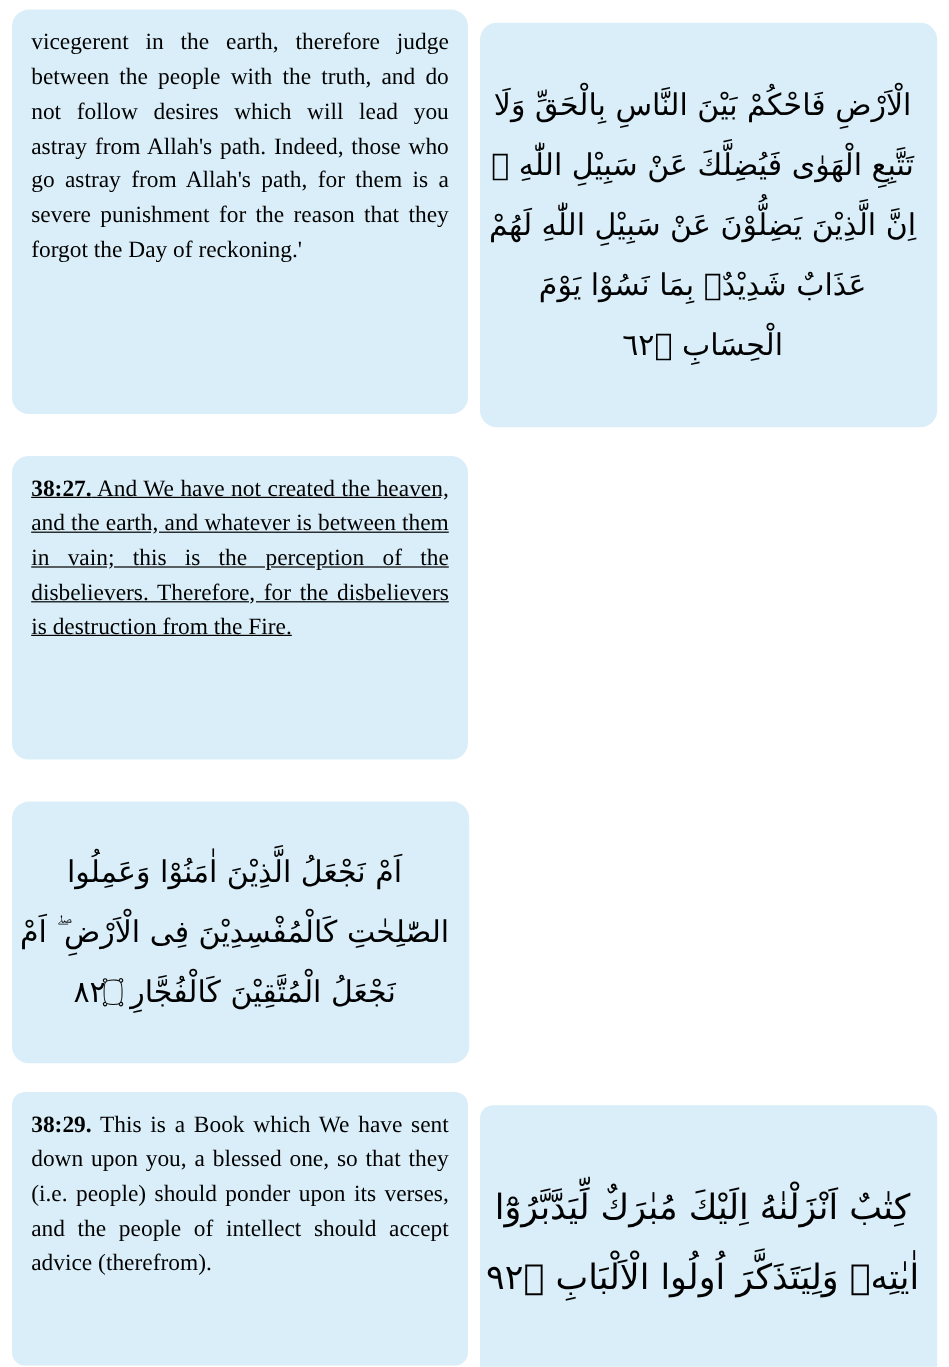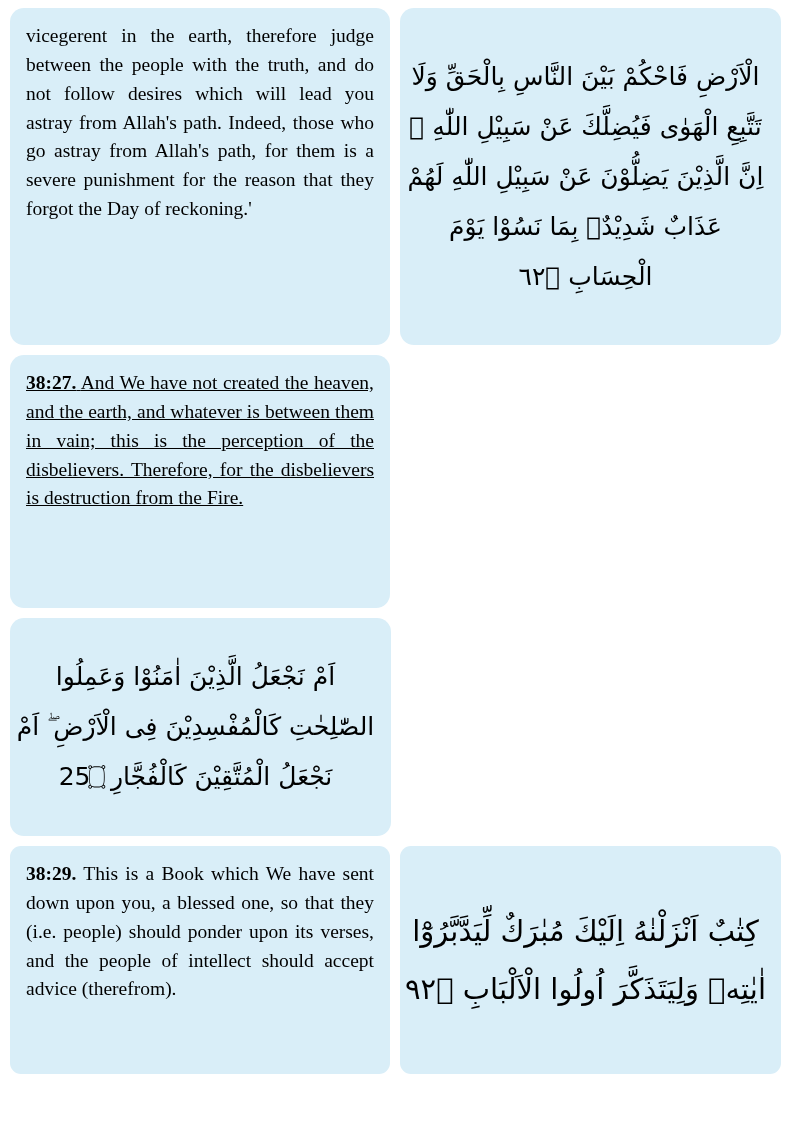--- a/index.html
+++ b/index.html
@@ -13,21 +13,21 @@
     font-family: "Liberation Serif", serif;
     overflow: hidden;
   }
   .page {
     width: 791px;
     height: 1139px;
     box-sizing: border-box;
     padding: 8px 10px 6px 10px;
     display: flex;
     flex-direction: column;
-    gap: 10px;
+    gap: 24px;
     background: #ffffff;
   }
   .verse-row {
     display: flex;
     flex-direction: row;
     gap: 10px;
     align-items: stretch;
   }
   .panel {
     background: #d9eef8;
@@ -39,20 +39,21 @@
     padding: 14px 16px 14px 16px;
     display: flex;
     align-items: flex-start;
   }
   .panel-ar {
     width: 381px;
     padding: 12px 14px 12px 4px;
     display: flex;
     align-items: center;
     justify-content: center;
+    margin-top: 11px;
   }
   .en-text {
     font-family: "Liberation Serif", serif;
     font-size: 19.5px;
     line-height: 1.48;
     color: #000000;
     text-align: justify;
     text-justify: inter-word;
     width: 100%;
     hyphens: none;
@@ -102,21 +103,21 @@
   </div>
 
   <div class="verse-row row-2">
     <div class="panel panel-en">
       <div class="en-text"><span class="vnum">38:27.</span> <span>And We have not created the heaven, and the earth, and whatever is between them in vain; this is the perception of the disbelievers. Therefore, for the disbelievers is destruction from the Fire.</span></div>
     </div>
   </div>
 
   <div class="verse-row row-3">
     <div class="panel panel-ar">
-      <div class="ar-text">اَمْ نَجْعَلُ الَّذِيْنَ اٰمَنُوْا وَعَمِلُوا الصّٰلِحٰتِ كَالْمُفْسِدِيْنَ فِى الْاَرْضِ ۖ اَمْ نَجْعَلُ الْمُتَّقِيْنَ كَالْفُجَّارِ ۝52</div>
+      <div class="ar-text">اَمْ نَجْعَلُ الَّذِيْنَ اٰمَنُوْا وَعَمِلُوا الصّٰلِحٰتِ كَالْمُفْسِدِيْنَ فِى الْاَرْضِ ۖ اَمْ نَجْعَلُ الْمُتَّقِيْنَ كَالْفُجَّارِ ۝٢٨</div>
     </div>
   </div>
 
   <div class="verse-row row-4">
     <div class="panel panel-en">
       <div class="en-text"><span class="vnum">38:29.</span> <span>This is a Book which We have sent down upon you, a blessed one, so that they (i.e. people) should ponder upon its verses, and the people of intellect should accept advice (therefrom).</span></div>
     </div>
     <div class="panel panel-ar">
       <div class="ar-text">كِتٰبٌ اَنْزَلْنٰهُ اِلَيْكَ مُبٰرَكٌ لِّيَدَّبَّرُوْٓا اٰيٰتِهٖ وَلِيَتَذَكَّرَ اُولُوا الْاَلْبَابِ ۝٢٩</div>
     </div>

